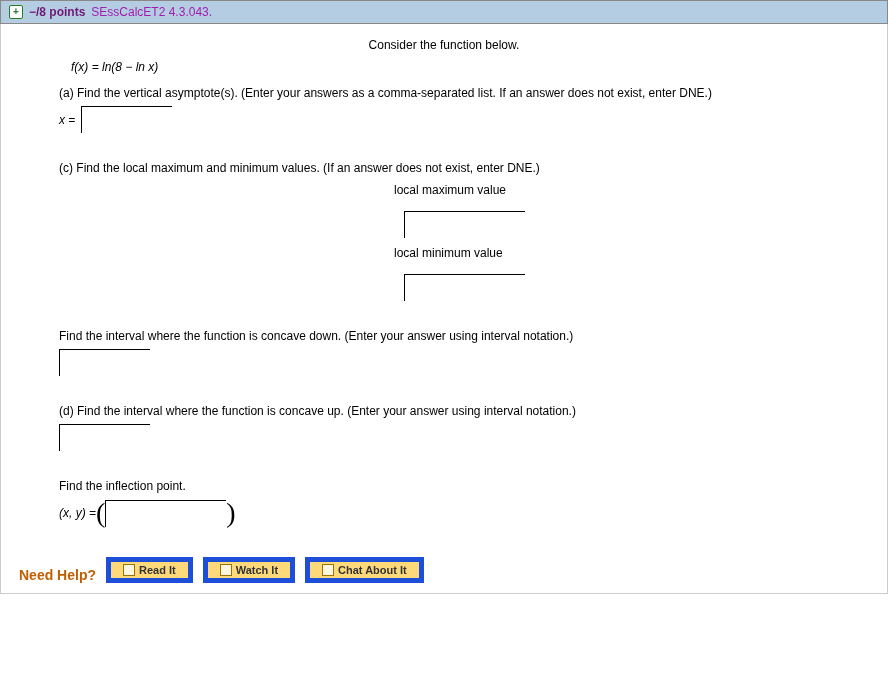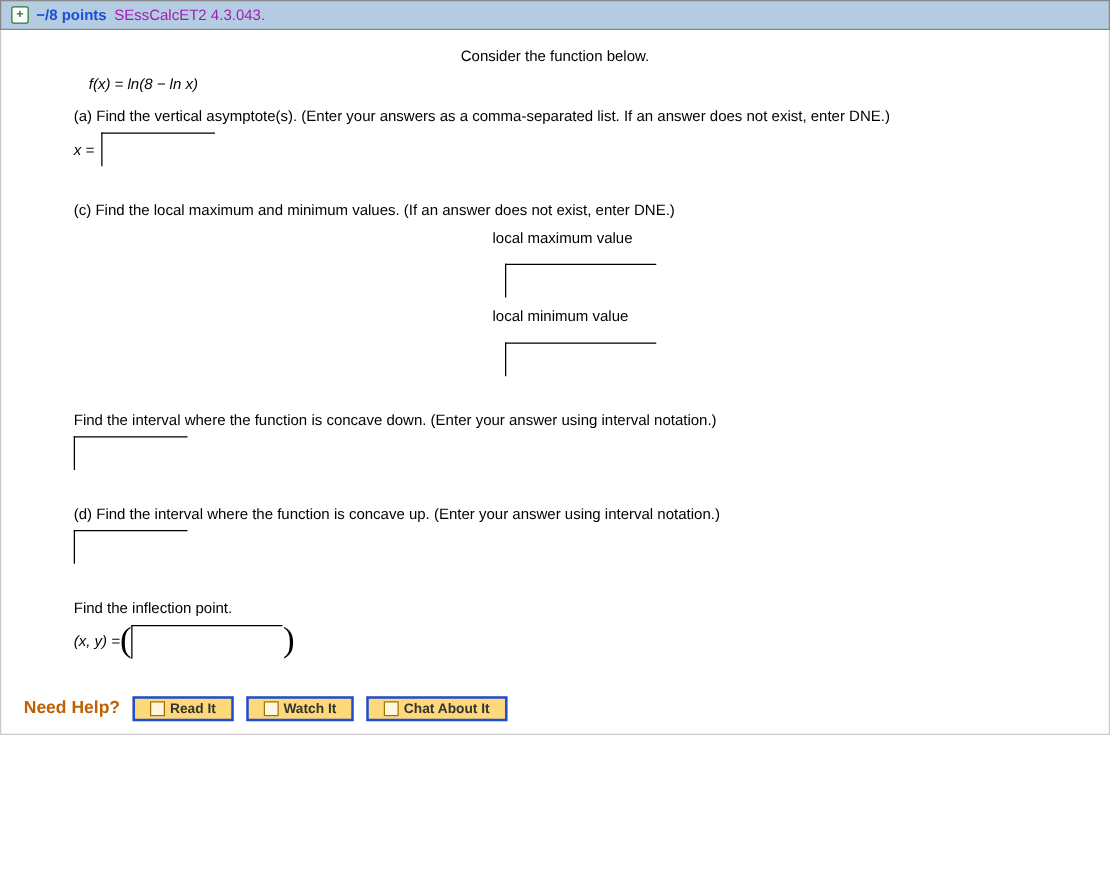--- a/index.html
+++ b/index.html
@@ -28,21 +28,21 @@
     align-items: center;
     justify-content: center;
     font-size: 10px;
     line-height: 1;
     color: #2a7a2a;
     font-weight: bold;
     border-radius: 2px;
   }
   .points {
     font-weight: bold;
-    color: #1d4ed8;
+    color: #701a75;
   }
   .source {
     color: #a21caf;
   }
   .content {
     padding: 14px 18px 10px 18px;
     border: 1px solid #ccc;
     border-top: none;
   }
   .indent {
@@ -102,30 +102,30 @@
     gap: 0;
     margin-top: 4px;
   }
   .big-paren {
     font-size: 28px;
     font-family: "Times New Roman", serif;
   }
   .need-help {
     margin-top: 28px;
     display: flex;
-    align-items: flex-start;
+    align-items: flex-end;
     gap: 10px;
   }
   .need-help-label {
     color: #c06000;
     font-weight: bold;
     font-size: 14px;
   }
   .help-btn {
-    border: 2px solid #1d4ed8;
+    border: 5px solid #1d4ed8;
     background: #fdd97a;
     padding: 2px 12px;
     font-size: 11px;
     font-family: Verdana, Arial, sans-serif;
     cursor: pointer;
     display: inline-flex;
     align-items: center;
     gap: 4px;
     font-weight: bold;
     color: #333;

